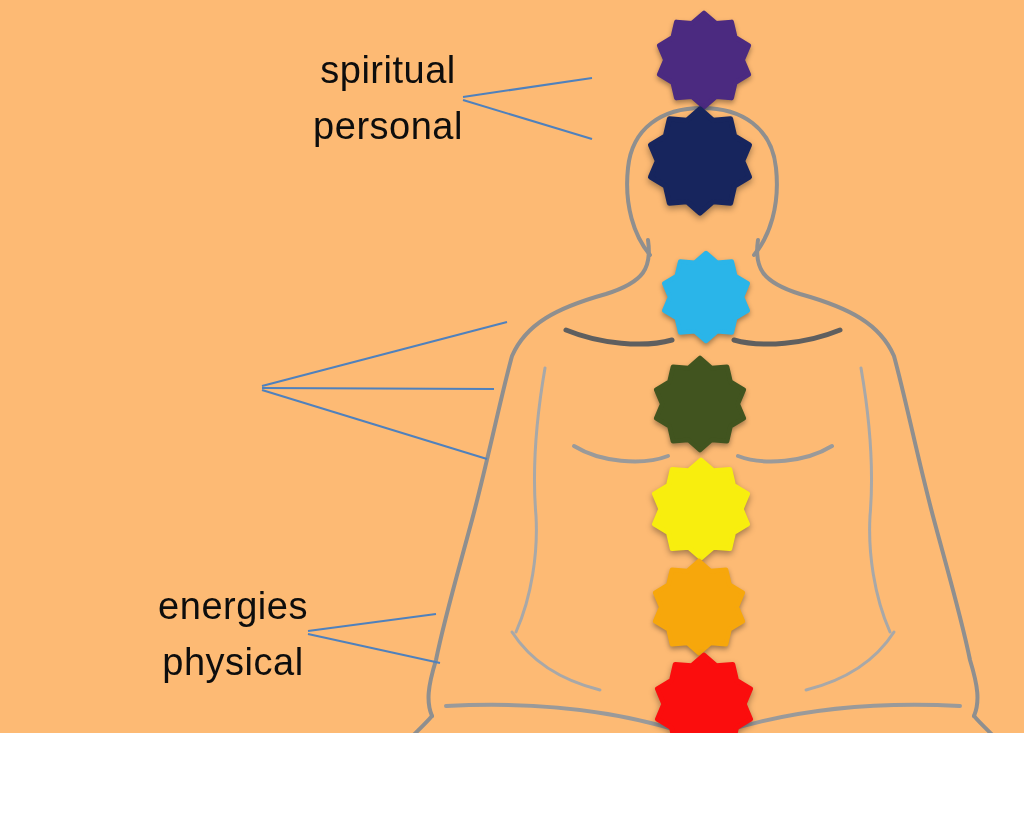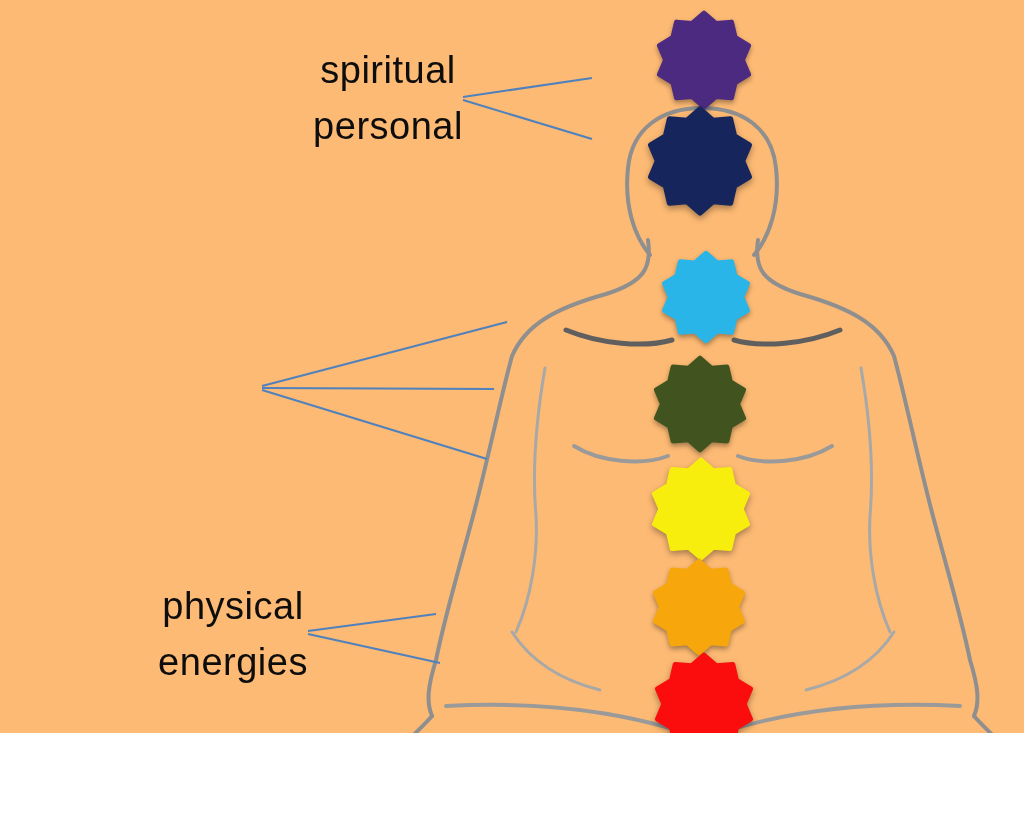--- a/index.html
+++ b/index.html
@@ -93,17 +93,17 @@
 
   <div class="label" style="left:268px;top:42px;width:240px;">
     <span>spiritual</span>
     <span>personal</span>
   </div>
 
   <div class="label" style="left:48px;top:332px;width:250px;">
   </div>
 
   <div class="label" style="left:128px;top:578px;width:210px;">
+    <span>energies</span>
     <span>physical</span>
-    <span>energies</span>
   </div>
 
 </div>
 
 </body></html>

